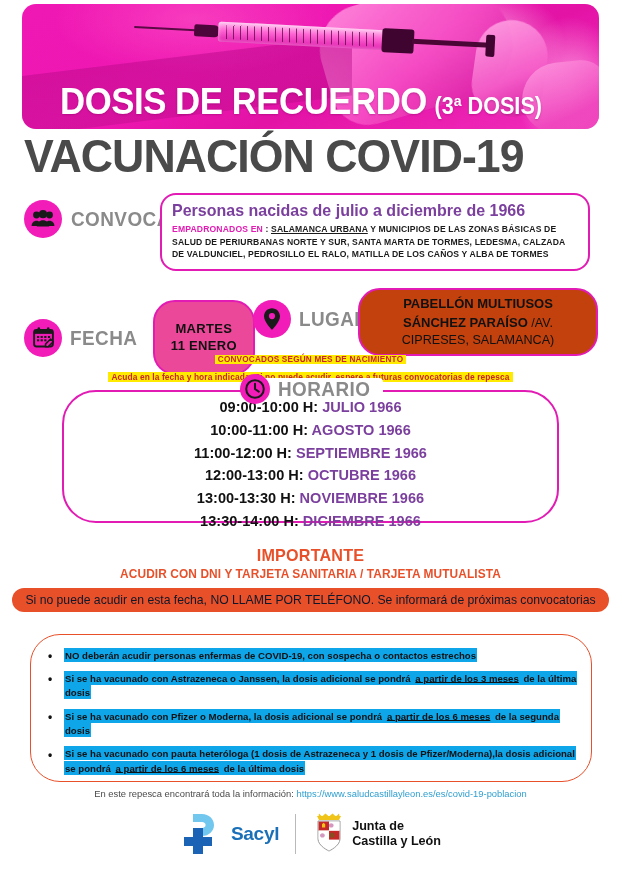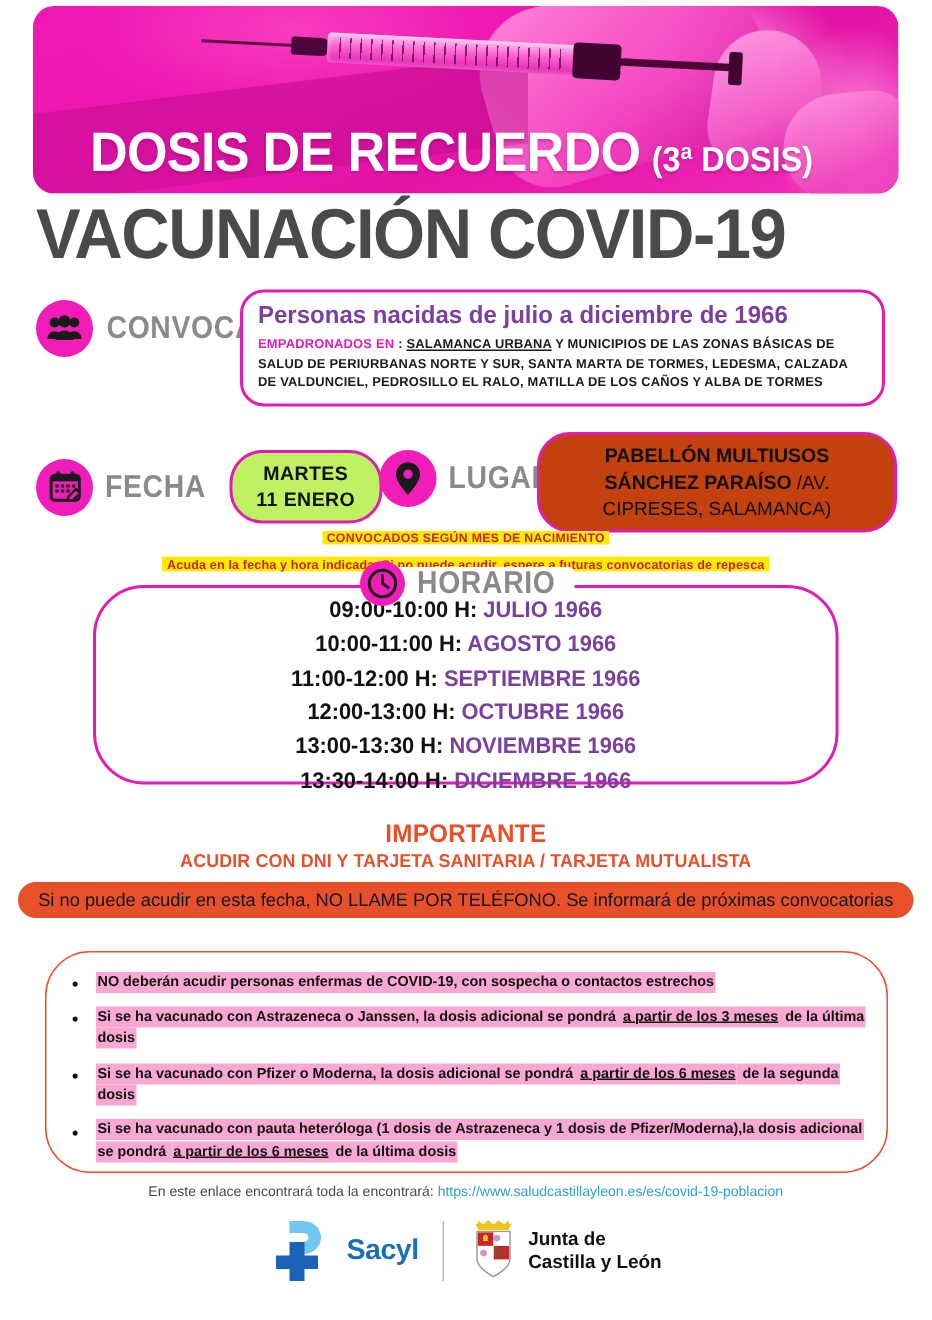--- a/index.html
+++ b/index.html
@@ -97,22 +97,22 @@
     font-family:"Liberation Sans Narrow","Liberation Sans",sans-serif;
     transform:scaleX(.97);transform-origin:left center;margin-bottom:3px;white-space:nowrap;
   }
   .conv-body{font-size:8.6px;font-weight:700;color:#1a1a1a;line-height:1.48;letter-spacing:.15px;}
   .conv-body .tag{color:#e21bb4;font-weight:700;}
   .conv-body .u{text-decoration:underline;}
 
   
   .fecha-row{position:absolute;left:24px;top:300px;display:flex;align-items:center;gap:8px;}
   .pill{
-    border:2px solid #e21bb4;border-radius:22px;background:#bef264;
-    padding:6px 16px;text-align:center;box-sizing:border-box;
+    border:2px solid #e21bb4;border-radius:22px;background:#ec4899;
+    padding:19px 16px;text-align:center;box-sizing:border-box;
   }
   .pill .l1,.pill .l2{font-weight:700;font-size:13px;color:#111;line-height:1.28;letter-spacing:.3px;}
   .lugar-row{position:absolute;left:253px;top:300px;display:flex;align-items:center;gap:8px;}
   .lugar-box{
     position:absolute;left:358px;top:288px;width:240px;
     border:2px solid #e21bb4;border-radius:22px;background:#c2410c;
     padding:6px 8px;box-sizing:border-box;text-align:center;
   }
   .lugar-box .b{font-weight:700;font-size:13px;color:#111;line-height:1.3;}
   .lugar-box .n{font-weight:400;font-size:12.6px;color:#111;line-height:1.3;}
@@ -180,21 +180,21 @@
     position:absolute;left:42px;top:648px;width:545px;
     list-style:none;margin:0;padding:0;
   }
   .bullet-list li{
     position:relative;padding-left:22px;margin-bottom:9px;
     font-size:9.6px;font-weight:700;color:#111;line-height:1.5;
   }
   .bullet-list li::before{
     content:"\2022";position:absolute;left:6px;top:-1px;color:#111;font-size:12px;
   }
-  .bullet-list li .hl{background:#f9a8d4;padding:1.5px 1px;box-decoration-break:clone;-webkit-box-decoration-break:clone;}
+  .bullet-list li .hl{background:#0ea5e9;padding:1.5px 1px;box-decoration-break:clone;-webkit-box-decoration-break:clone;}
   .bullet-list li .u{text-decoration:underline;}
 
   
   .footer-link{
     position:absolute;left:0;top:788px;width:621px;text-align:center;
     font-size:9.4px;color:#4a4a4a;
   }
   .footer-link a{color:#2f9fd0;text-decoration:none;}
   .logos{
     position:absolute;left:0;top:812px;width:621px;
@@ -326,21 +326,21 @@
 
   <div class="bullet-box"></div>
   <ul class="bullet-list">
       <li><span class="hl">NO deberán acudir personas enfermas de COVID-19, con sospecha o contactos estrechos</span></li>
       <li><span class="hl">Si se ha vacunado con Astrazeneca o Janssen, la dosis adicional se pondrá </span><span class="hl u">a partir de los 3 meses</span><span class="hl"> de la última dosis</span></li>
       <li><span class="hl">Si se ha vacunado con Pfizer o Moderna, la dosis adicional se pondrá </span><span class="hl u">a partir de los 6 meses</span><span class="hl"> de la segunda dosis</span></li>
       <li><span class="hl">Si se ha vacunado con pauta heteróloga (1 dosis de Astrazeneca y 1 dosis de Pfizer/Moderna),la dosis adicional se pondrá </span><span class="hl u">a partir de los 6 meses</span><span class="hl"> de la última dosis</span></li>
     </ul>
 
   <div class="footer-link">
-    <span>En este enlace encontrará toda la encontrará: </span><a href="#">https://www.saludcastillayleon.es/es/covid-19-poblacion</a>
+    <span>En este repesca encontrará toda la información: </span><a href="#">https://www.saludcastillayleon.es/es/covid-19-poblacion</a>
   </div>
   <div class="logos">
     <div class="sacyl">
       <svg width="46" height="44" viewBox="0 0 46 44" aria-hidden="true">
         <path d="M22 2c7 0 12 5 12 11s-5 11-12 11h-4v-8h4c2.2 0 3.6-1.4 3.6-3s-1.4-3-3.6-3h-9V2z" fill="#72c7ee"></path>
         <rect x="13" y="16" width="10" height="10" fill="#1a63b5"></rect>
         <rect x="4" y="25" width="28" height="9" fill="#1a63b5"></rect>
         <rect x="13" y="25" width="10" height="17" fill="#1a63b5"></rect>
       </svg>
       <span class="sacyl-word">Sacyl</span>

